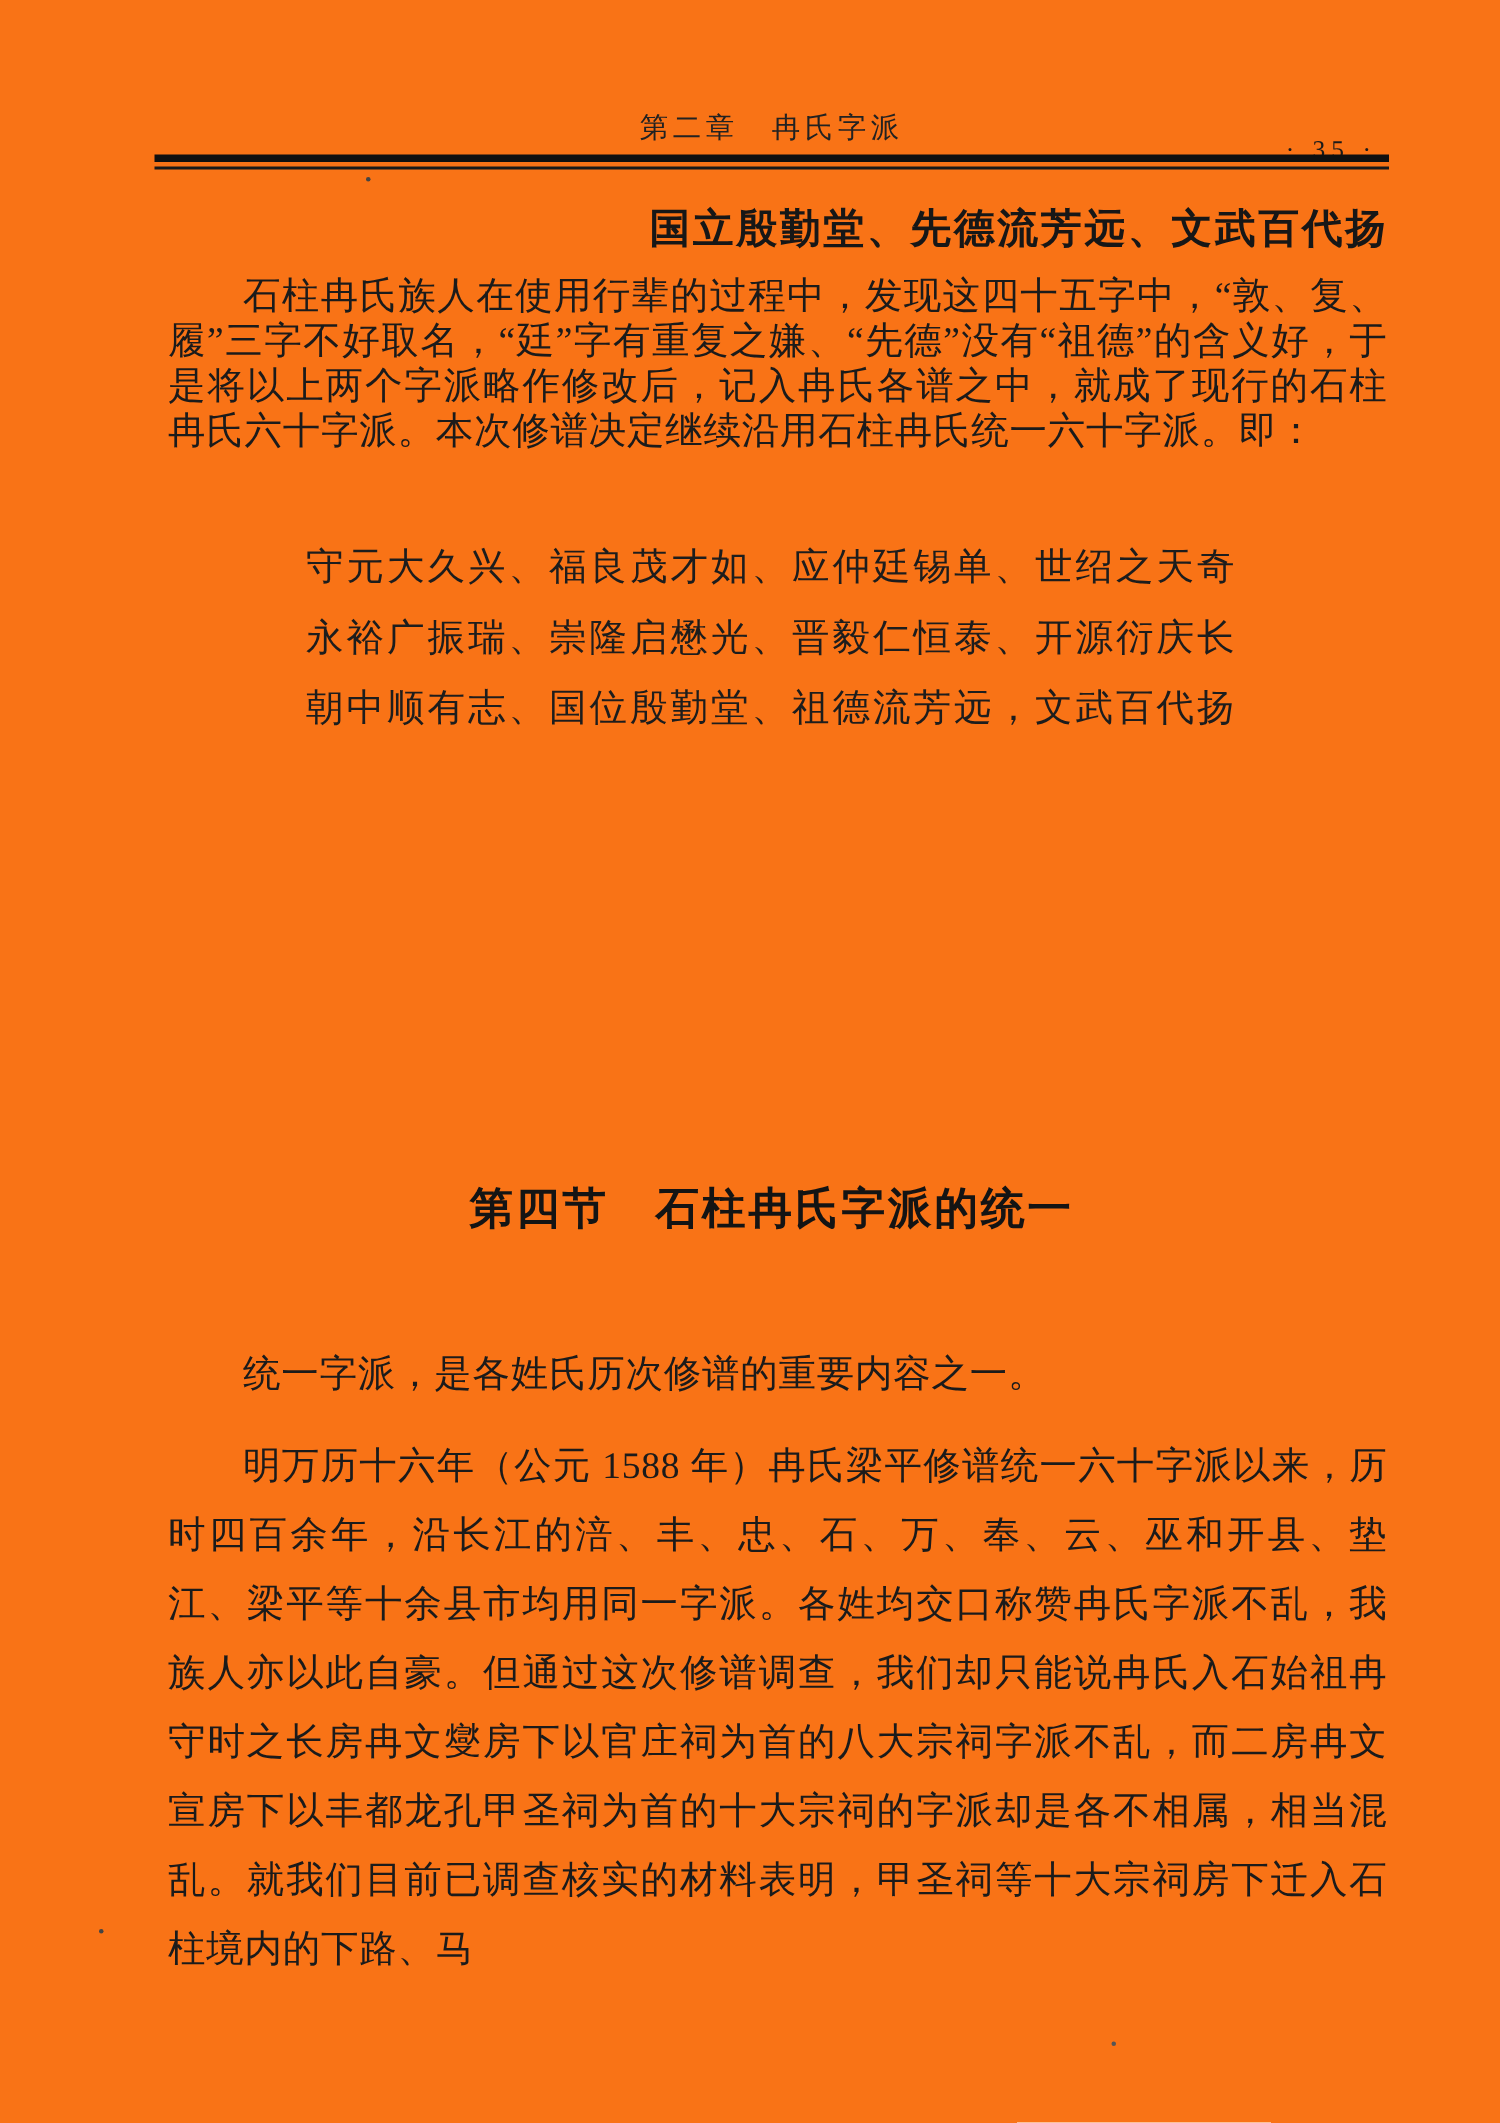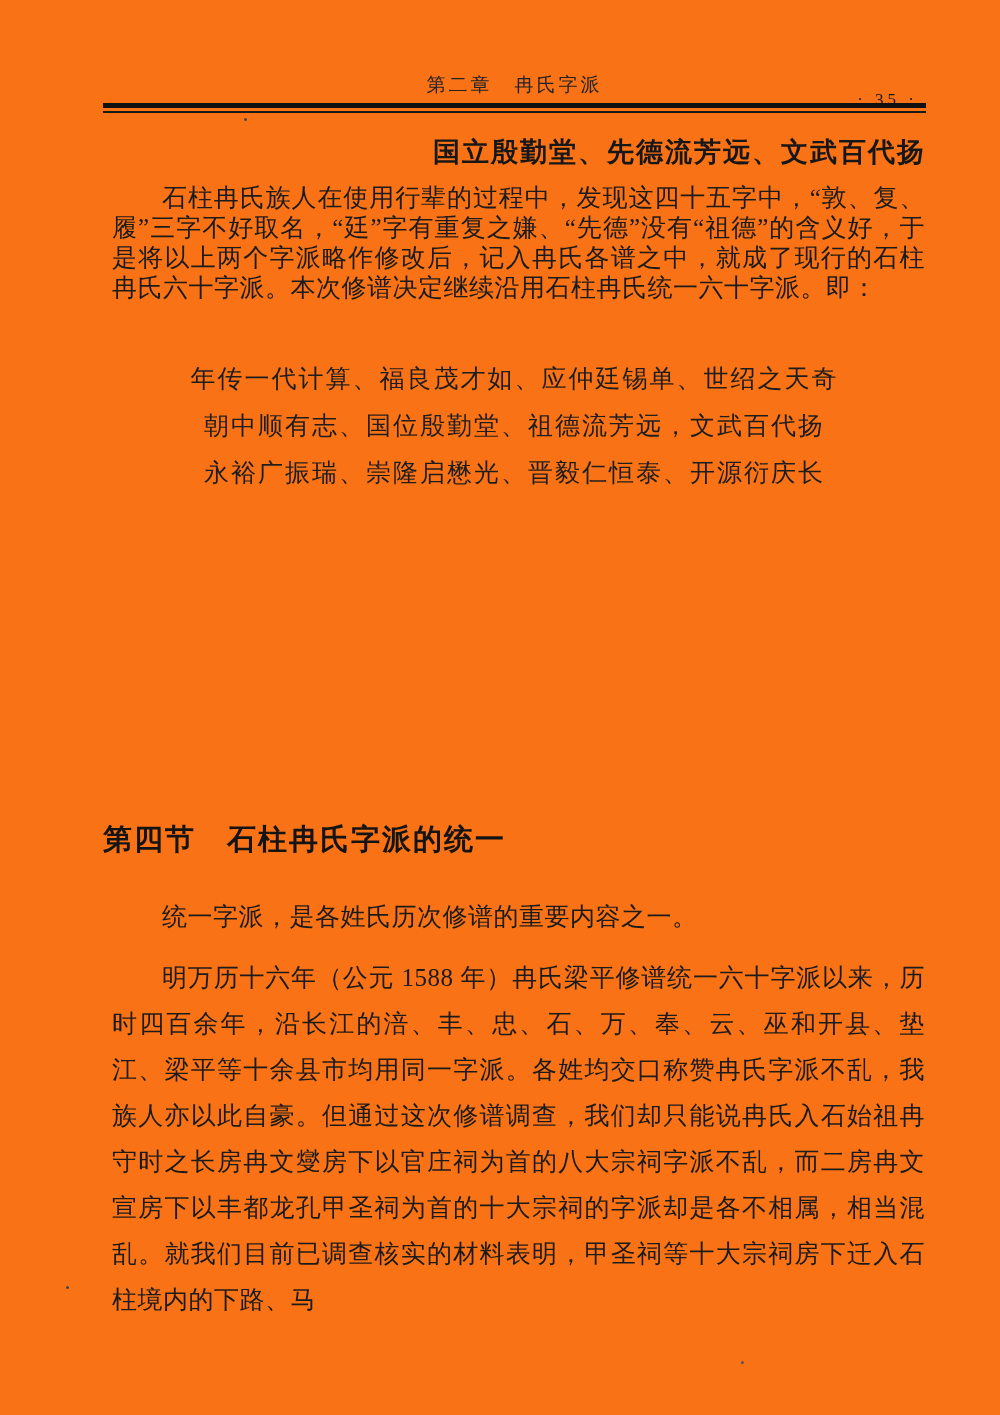--- a/index.html
+++ b/index.html
@@ -86,24 +86,24 @@
     width: 823px;
     text-align: center;
     font-size: 25px;
     line-height: 47px;
     letter-spacing: 2px;
     color: #1d1d1d;
   }
   .verse div { white-space: nowrap; }
   .section-heading {
     position: absolute;
-    top: 820px;
+    top: 786px;
     left: 103px;
     width: 823px;
-    text-align: left;
+    text-align: center;
     font-size: 29px;
     font-weight: bold;
     font-family: "Liberation Sans", "DejaVu Sans", sans-serif;
     letter-spacing: 2px;
     color: #141414;
   }
   
   .speck {
     position: absolute;
     background: #444;
@@ -123,23 +123,23 @@
     <span class="page-number">· 35 ·</span>
   </div>
 
   <div class="head-rule"></div>
 
   <div class="motto">国立殷勤堂、先德流芳远、文武百代扬</div>
 
   <div class="para" id="para-1">石柱冉氏族人在使用行辈的过程中，发现这四十五字中，“敦、复、履”三字不好取名，“廷”字有重复之嫌、“先德”没有“祖德”的含义好，于是将以上两个字派略作修改后，记入冉氏各谱之中，就成了现行的石柱冉氏六十字派。本次修谱决定继续沿用石柱冉氏统一六十字派。即：</div>
 
   <div class="verse">
-    <div>年传一代计算、福良茂才如、应仲廷锡单、世绍之天奇</div>
+    <div>守元大久兴、福良茂才如、应仲廷锡单、世绍之天奇</div>
+    <div>永裕广振瑞、崇隆启懋光、晋毅仁恒泰、开源衍庆长</div>
     <div>朝中顺有志、国位殷勤堂、祖德流芳远，文武百代扬</div>
-    <div>永裕广振瑞、崇隆启懋光、晋毅仁恒泰、开源衍庆长</div>
   </div>
 
 
   <div class="section-heading">第四节　石柱冉氏字派的统一</div>
 
   <div class="para" id="para-3">统一字派，是各姓氏历次修谱的重要内容之一。</div>
 
   <div class="para" id="para-4">明万历十六年（公元 1588 年）冉氏梁平修谱统一六十字派以来，历时四百余年，沿长江的涪、丰、忠、石、万、奉、云、巫和开县、垫江、梁平等十余县市均用同一字派。各姓均交口称赞冉氏字派不乱，我族人亦以此自豪。但通过这次修谱调查，我们却只能说冉氏入石始祖冉守时之长房冉文燮房下以官庄祠为首的八大宗祠字派不乱，而二房冉文宣房下以丰都龙孔甲圣祠为首的十大宗祠的字派却是各不相属，相当混乱。就我们目前已调查核实的材料表明，甲圣祠等十大宗祠房下迁入石柱境内的下路、马</div>
 
   <div class="speck" id="speck-1"></div>

